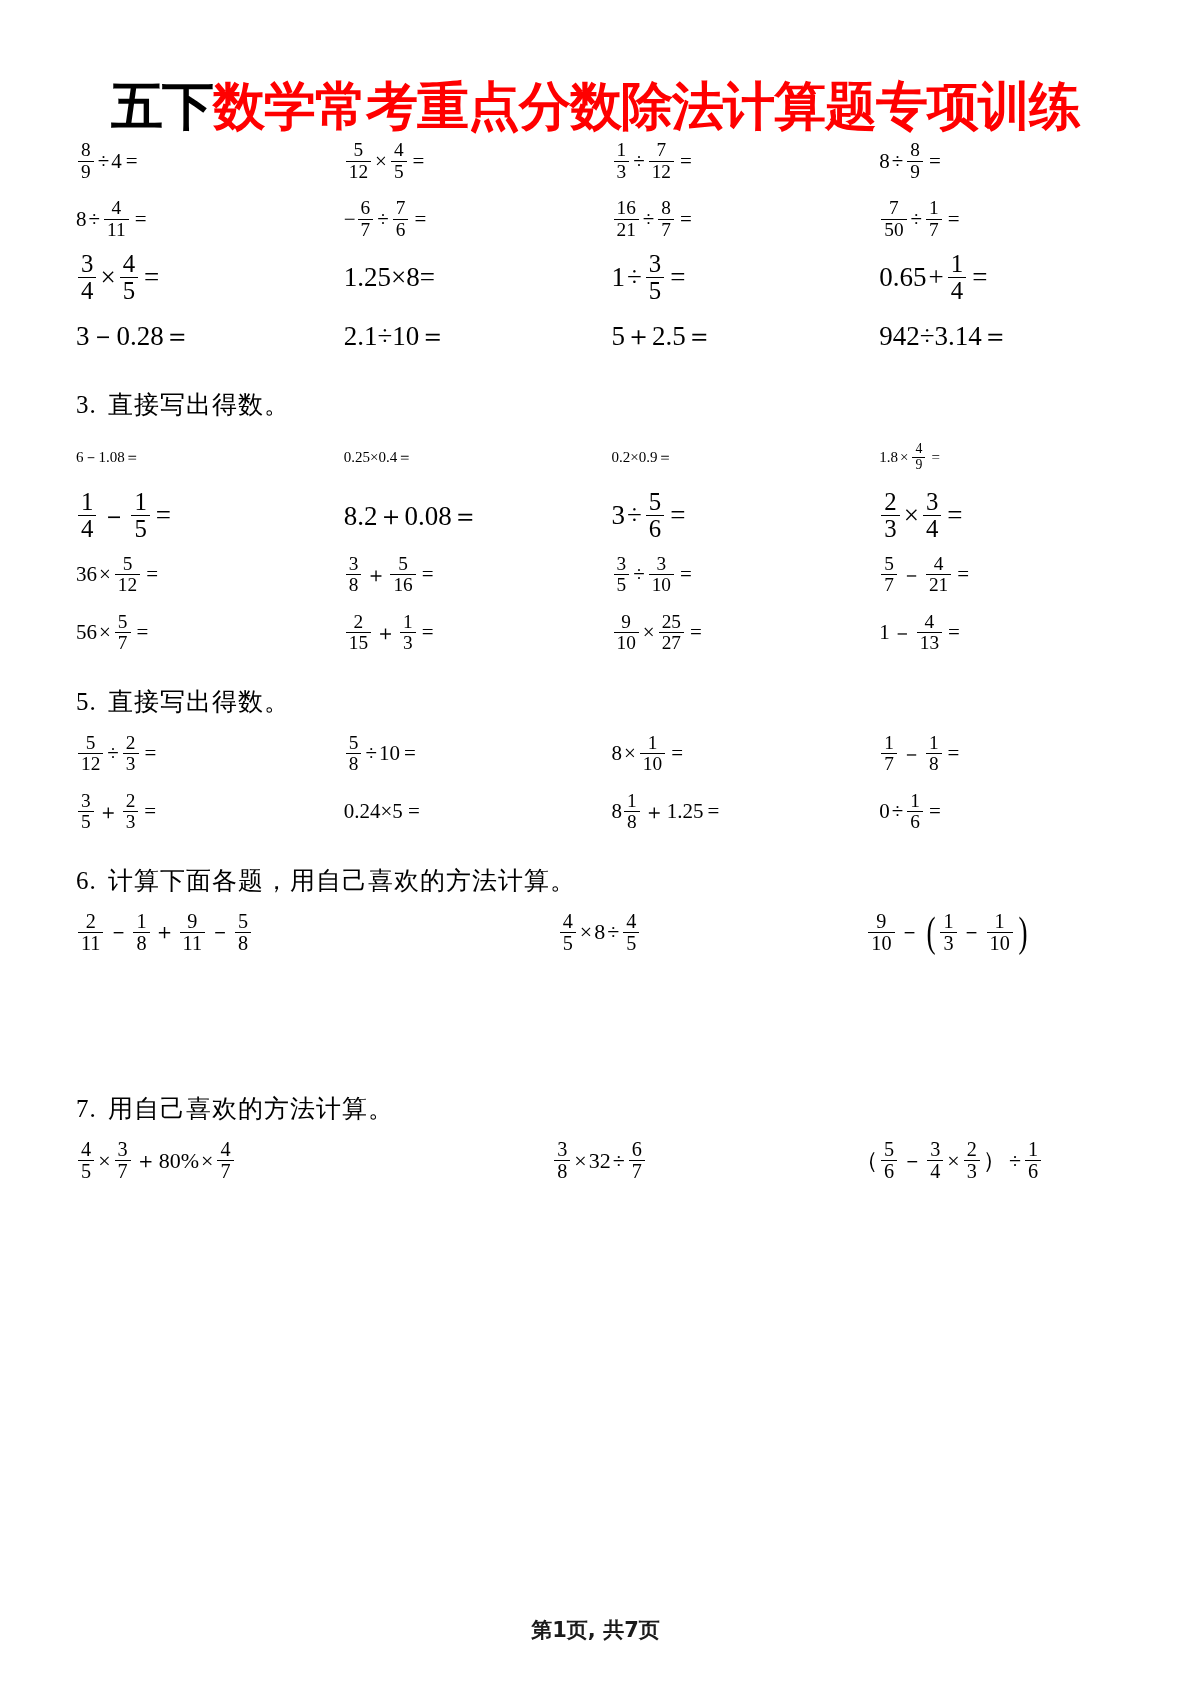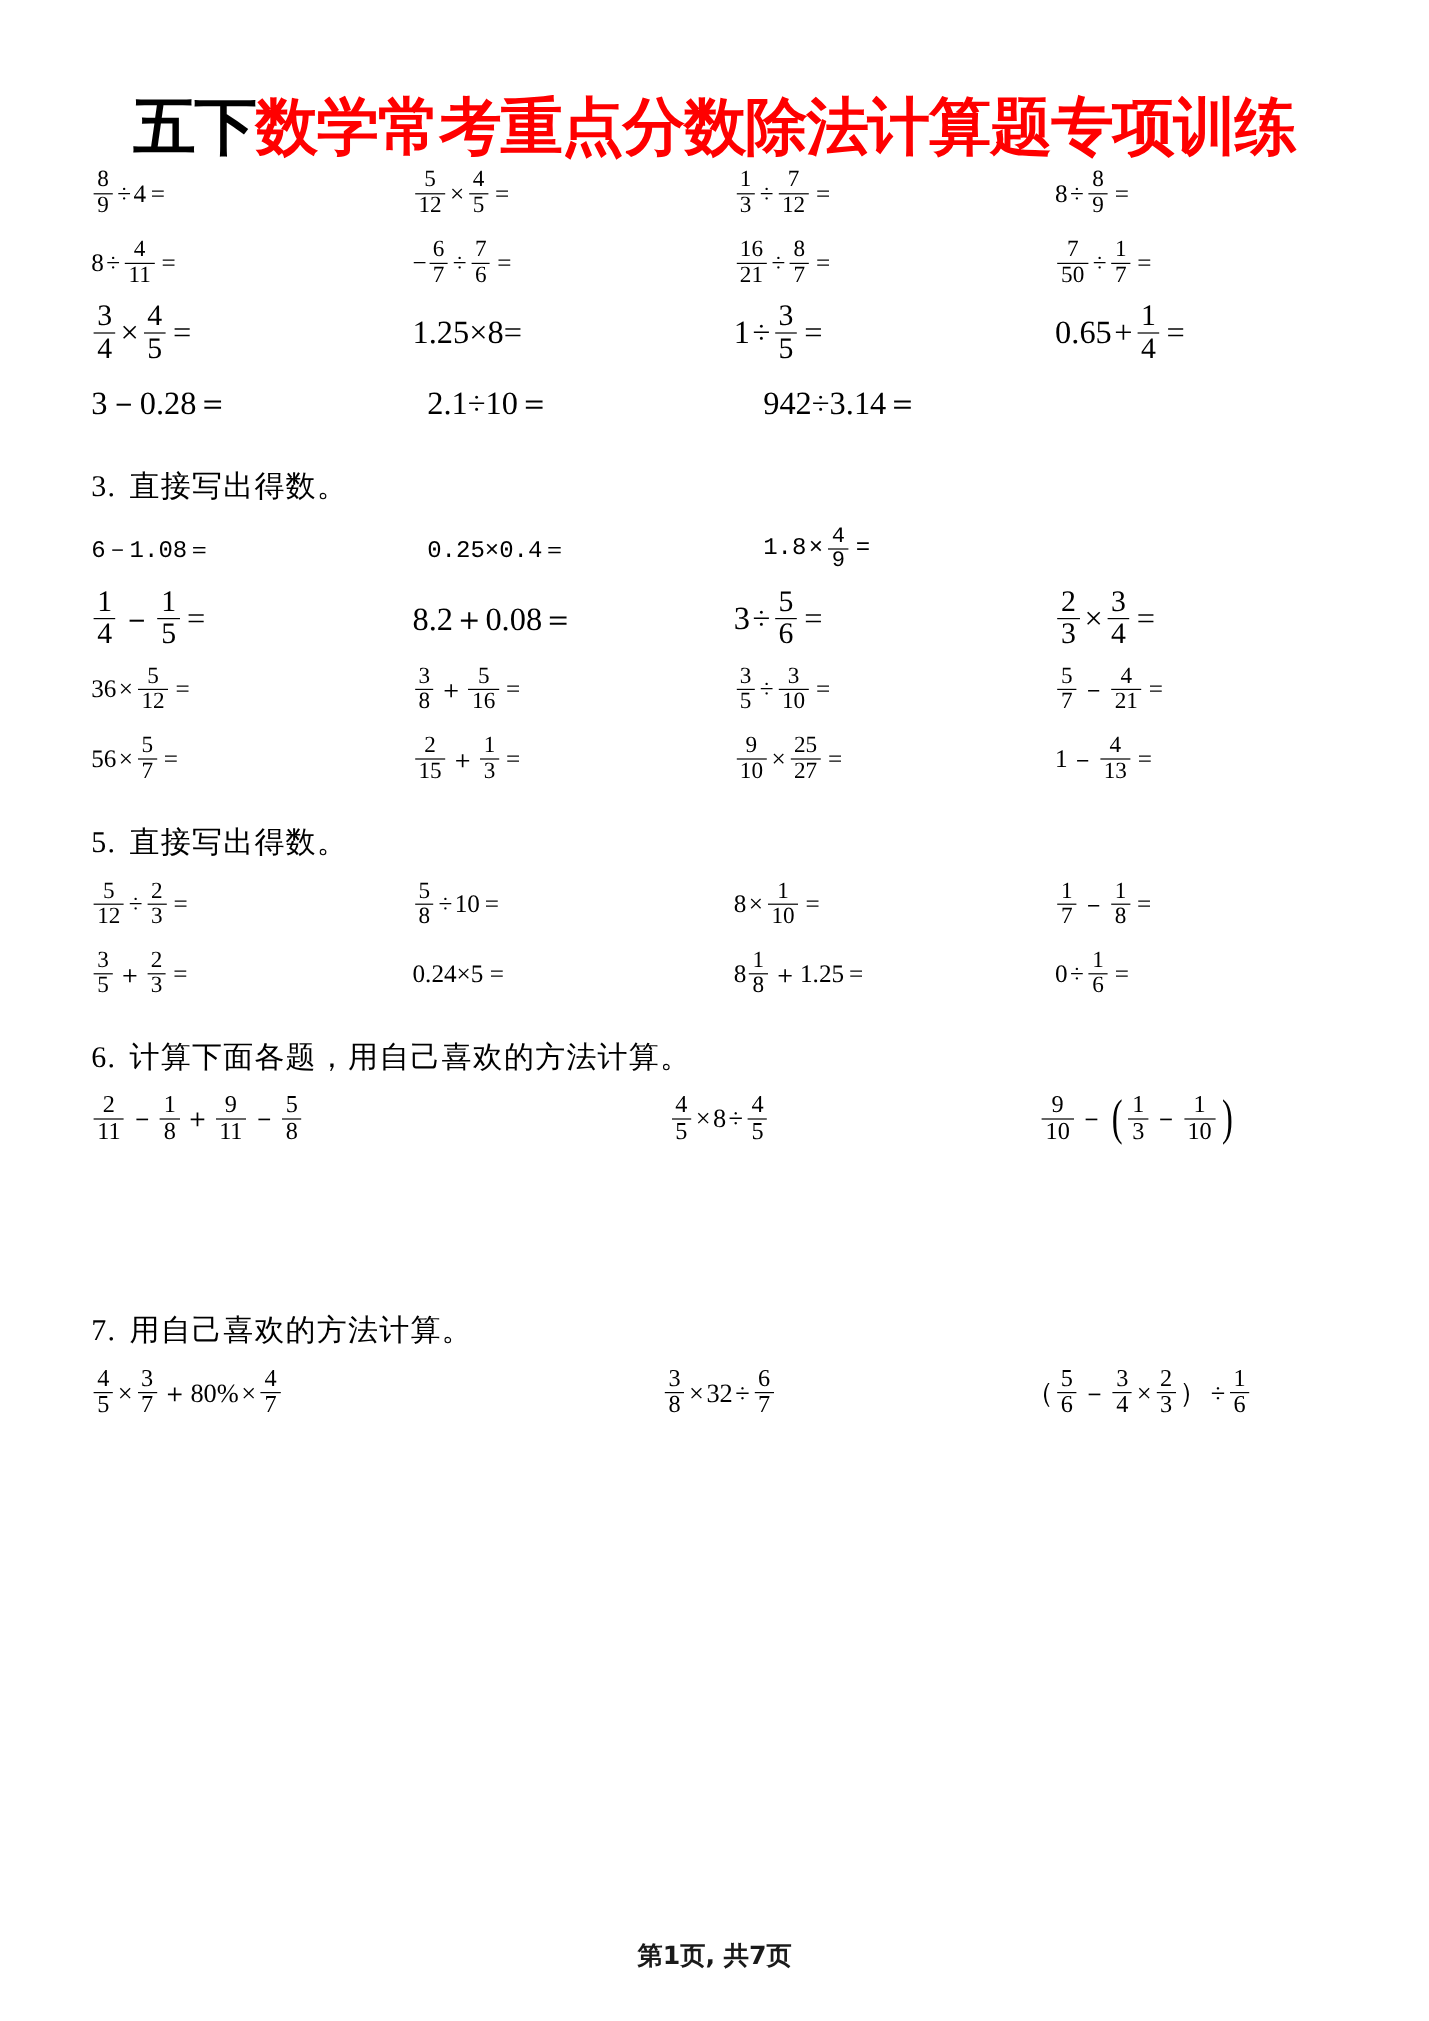--- a/index.html
+++ b/index.html
@@ -58,21 +58,21 @@
   .row.tall { min-height: 52px; }
   .cell {
     width: 262px;
     display: flex;
     align-items: center;
     font-size: 21px;
     white-space: nowrap;
   }
   .cell.pad-l  { padding-left: 18px; }
   .cell.big    { font-size: 27px; }
-  .cell.mid    { font-size: 20px; font-family: Liberation Mono, monospace; }
+  .cell.mid    { font-size: 15px; }
 
   
   .row3 { display: flex; padding-left: 14px; margin-top: 14px; }
   .cell3 {
     width: 349px;
     display: flex;
     align-items: center;
     font-size: 22px;
     white-space: nowrap;
   }
@@ -262,31 +262,37 @@
           <span class="eq">=</span>
         </div>
       </div>
       <div class="row tall">
         <div class="cell big" title="3−0.28＝">
           <span>3－0.28＝</span>
         </div>
         <div class="cell big pad-l" title="2.1÷10＝">
           <span>2.1÷10＝</span>
         </div>
+        <div class="cell big pad-l" title="5＋2.5＝">
+          <span>5＋2.5＝</span>
+        </div>
         <div class="cell big pad-l" title="942÷3.14＝">
           <span>942÷3.14＝</span>
         </div>
       </div>
       <div class="sec-head"><span class="num">3.</span><span> 直接写出得数。</span></div>
       <div class="row tall">
         <div class="cell mid" title="6−1.08＝">
           <span>6－1.08＝</span>
         </div>
         <div class="cell mid pad-l" title="0.25×0.4＝">
           <span>0.25×0.4＝</span>
+        </div>
+        <div class="cell mid pad-l" title="0.2×0.9＝">
+          <span>0.2×0.9＝</span>
         </div>
         <div class="cell mid pad-l" title="1.8 × 4/9 =">
           <span>1.8</span>
           <span class="op">×</span>
           <span class="frac">
             <span class="num2">4</span>
             <span class="den2">9</span>
           </span>
           <span class="eq">=</span>
         </div>

